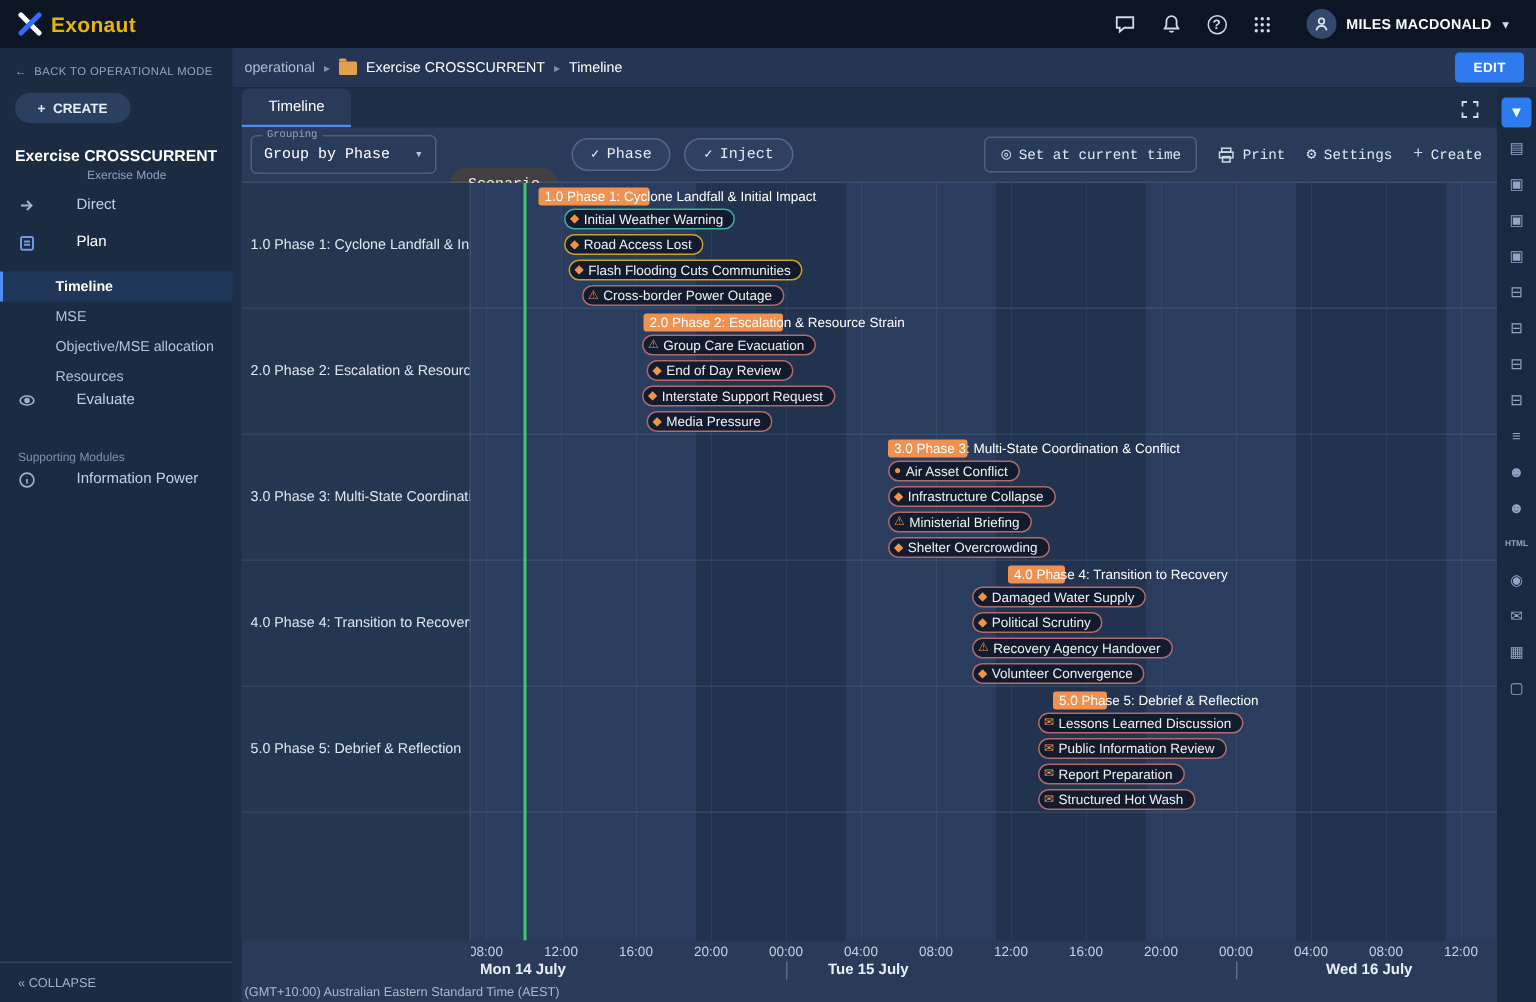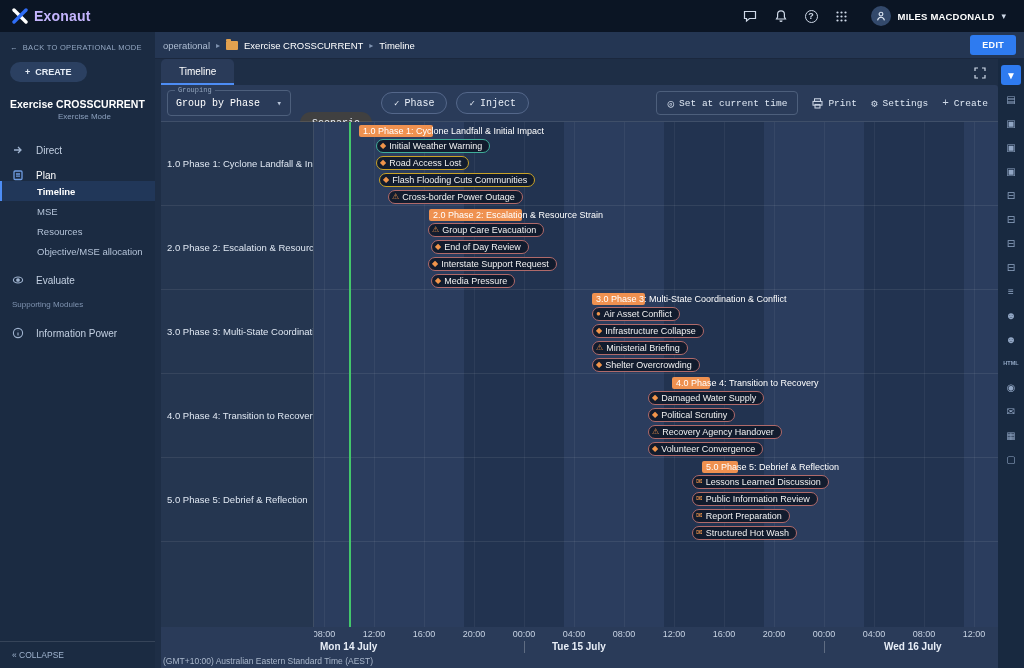--- a/index.html
+++ b/index.html
@@ -6,39 +6,39 @@
   html,body { width:1024px; height:668px; overflow:hidden; }
   body {
     font-family: "Liberation Sans", "DejaVu Sans", sans-serif;
     background:#1e2e46; color:#dfe8f4; font-size:10px;
   }
   svg { display:block; }
 
   
   .topbar { height:32px; background:#0b1524; display:flex; align-items:center; padding:0 12px; }
   .logo { display:flex; align-items:center; gap:6px; }
-  .logo-text { font-size:14px; font-weight:bold; color:#c4b5fd; letter-spacing:.2px; }
+  .logo-text { font-size:14px; font-weight:bold; color:#eab308; letter-spacing:.2px; }
   .topbar-right { margin-left:auto; display:flex; align-items:center; gap:16px; }
   .tb-icon { width:15px; height:15px; display:flex; align-items:center; justify-content:center; color:#cfd9e8; cursor:pointer; }
   .tb-icon.help { width:13px; height:13px; border:1.3px solid #cfd9e8; border-radius:50%; font-size:9px; font-weight:bold; }
   .user-chip { display:flex; align-items:center; gap:7px; padding:3px 6px; border-radius:4px; cursor:pointer; }
   .avatar { width:20px; height:20px; border-radius:50%; background:#33496b; display:flex; align-items:center; justify-content:center; }
   .user-name { font-size:9.5px; font-weight:bold; color:#fff; letter-spacing:.2px; }
   .chev { font-size:9px; color:#cfd9e8; }
 
   
   .app { display:flex; height:636px; }
 
   
   .sidebar { width:155px; background:#1b2b42; display:flex; flex-direction:column; flex-shrink:0; }
   .back-link { padding:11px 10px 4px 10px; font-size:7.5px; letter-spacing:.3px; color:#93a7c2; display:flex; gap:5px; align-items:center; cursor:pointer; }
   .create-btn { margin:6px 10px 2px 10px; align-self:flex-start; padding:5px 15px; background:#2b4061; border-radius:14px; font-size:9px; font-weight:bold; color:#e6edf7; cursor:pointer; display:flex; gap:5px; align-items:center; }
   .exercise-name { padding:14px 10px 2px 10px; font-size:10.5px; font-weight:bold; color:#fff; }
   .exercise-mode { padding:0 10px 10px 10px; font-size:8px; color:#8ca0bd;margin-left:48px; }
-  .nav-item { height:25px; display:flex; gap:12px; align-items:flex-end; padding:0 12px; font-size:10px; color:#c3d0e2; cursor:pointer; }
+  .nav-item { height:25px; display:flex; gap:27px; align-items:flex-start; padding:0 12px; font-size:10px; color:#c3d0e2; cursor:pointer; }
   .nav-item .ni { width:12px; height:12px; flex-shrink:0; }
   .nav-sub { padding:0 12px 0 37px; height:20px; display:flex; align-items:center; font-size:9.5px; color:#b4c3d8; cursor:pointer; }
   .nav-sub.active { color:#fff; font-weight:bold; background:rgba(77,141,245,.13); border-left:2px solid #4d8df5; padding-left:35px; }
   .section-label { padding:14px 12px 5px 12px; font-size:8px; color:#7f93b0; }
   .collapse-row { margin-top:auto; border-top:1px solid rgba(255,255,255,.12); padding:8px 12px; font-size:8.5px; color:#9fb3cf; cursor:pointer; }
 
   
   .right-of-sidebar { flex:1; display:flex; flex-direction:column; min-width:0; }
   .breadcrumb-row { height:27px; background:#243653; display:flex; align-items:center; gap:6px; padding:0 8px 0 8px; border-bottom:1px solid rgba(0,0,0,.25); }
   .crumb { font-size:9.5px; color:#aebdd2; cursor:pointer; }
@@ -178,22 +178,22 @@
     </div>
     <div class="nav-item" style="color:#fff;">
       <svg class="ni" viewBox="0 0 12 12" fill="none" stroke="#6f9ce0" stroke-width="1.3">
           <rect x="2" y="2" width="8" height="8.5" rx="1"></rect>
           <path d="M4 5h4M4 7.2h4"></path>
         </svg>
       <span>Plan</span>
     </div>
     <div class="nav-sub active">Timeline</div>
     <div class="nav-sub">MSE</div>
+    <div class="nav-sub">Objective/MSE allocation</div>
     <div class="nav-sub">Resources</div>
-    <div class="nav-sub">Objective/MSE allocation</div>
     <div class="nav-item">
       <svg class="ni" viewBox="0 0 12 12" fill="none" stroke="#9fb3cf" stroke-width="1.1">
           <ellipse cx="6" cy="6" rx="4.6" ry="3"></ellipse>
           <circle cx="6" cy="6" r="1.3" fill="#9fb3cf"></circle>
         </svg>
       <span>Evaluate</span>
     </div>
     <div class="section-label">Supporting Modules</div>
     <div class="nav-item">
       <svg class="ni" viewBox="0 0 12 12" fill="none" stroke="#9fb3cf" stroke-width="1.1">

